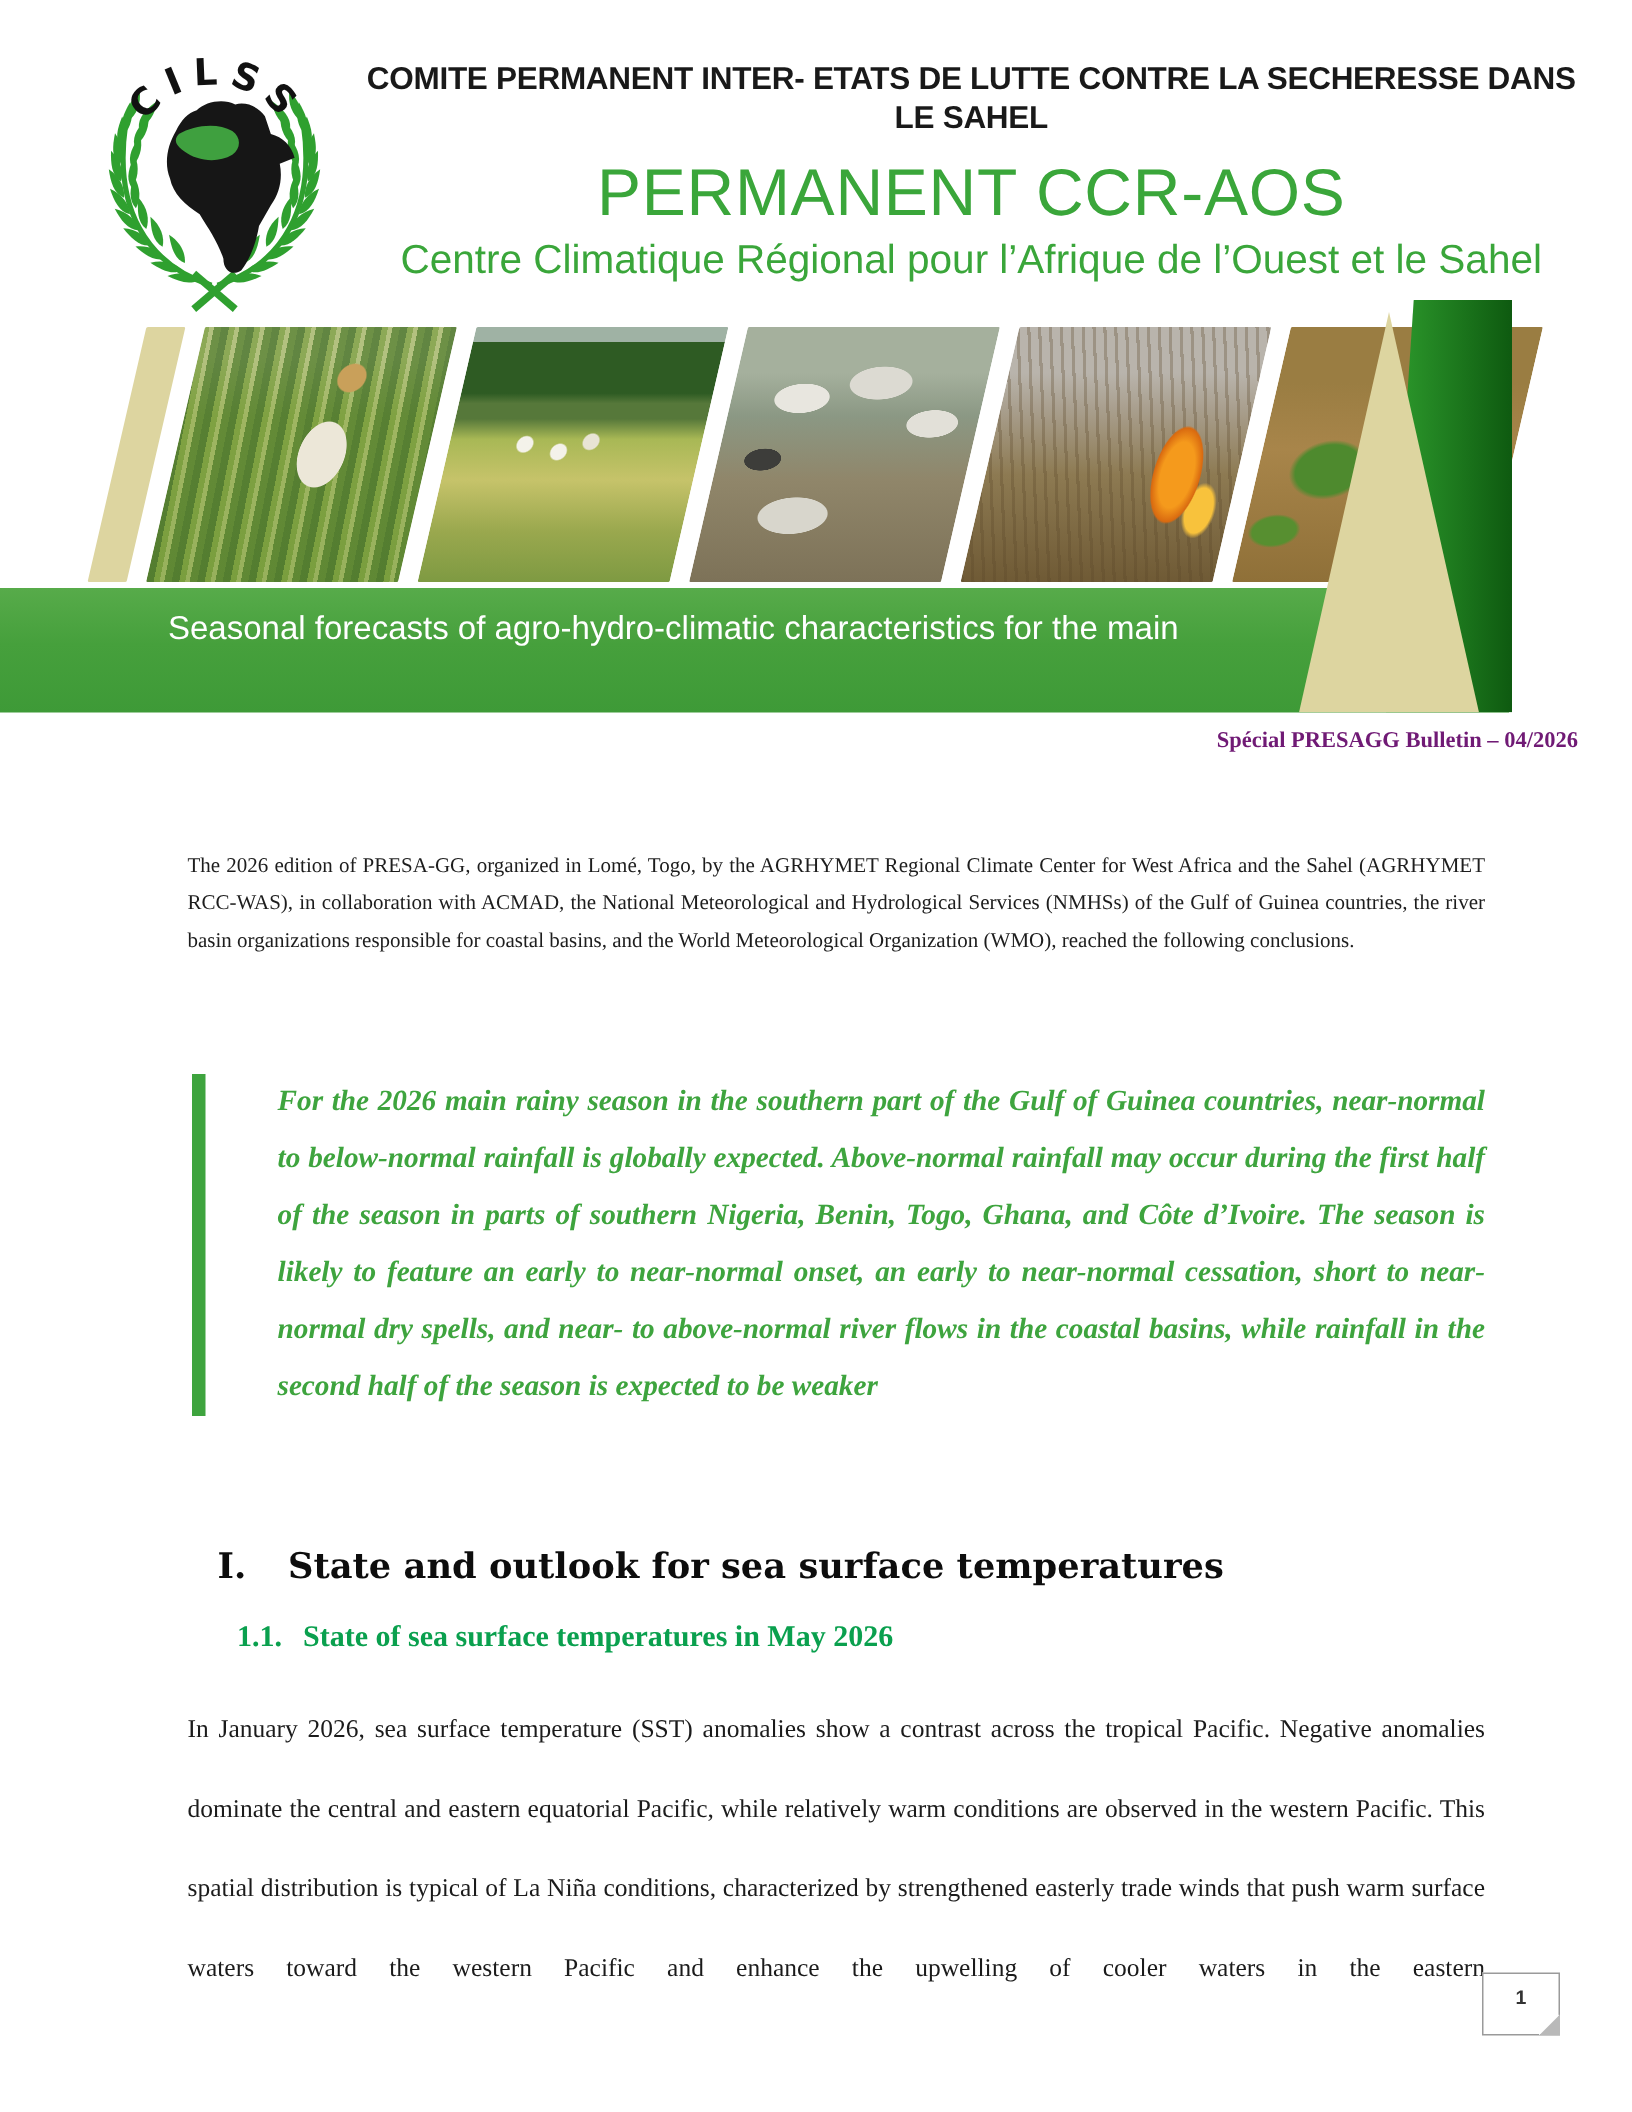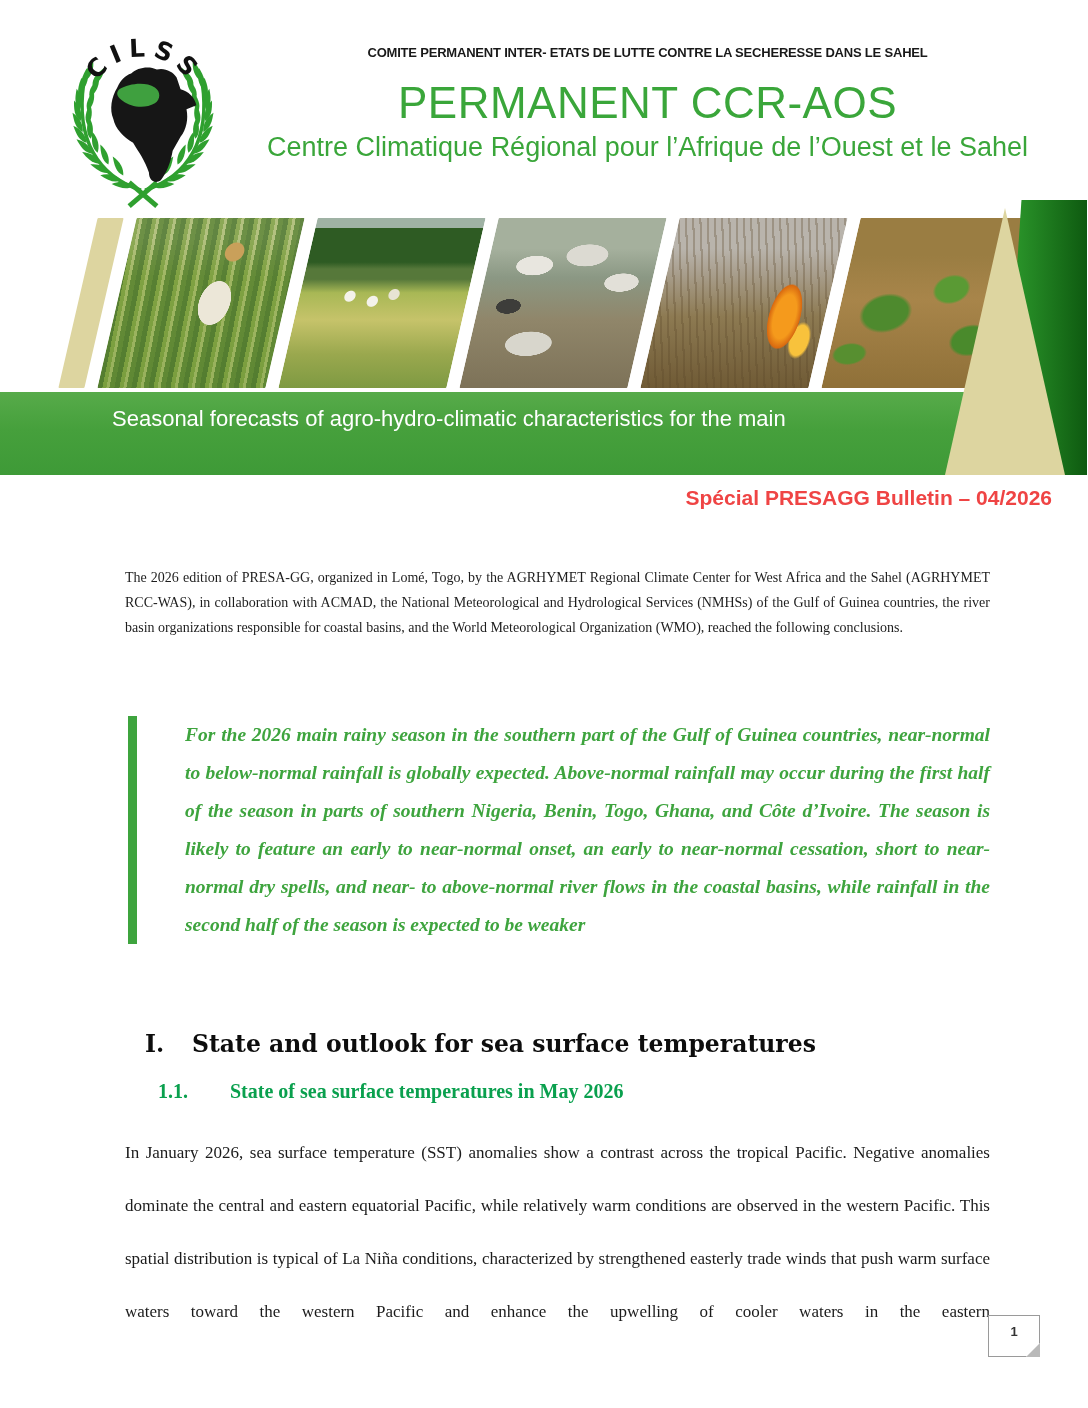--- a/index.html
+++ b/index.html
@@ -3,28 +3,28 @@
 <meta charset="utf-8">
 <style>
   html,body{margin:0;padding:0;background:#ffffff;}
   .page{position:relative;width:1088px;height:1408px;background:#ffffff;overflow:hidden;
         font-family:"Liberation Serif", serif;}
 
   
   .logo-wrap{position:absolute;left:52px;top:34px;width:182px;height:176px;}
   .header-text{position:absolute;left:240px;top:40px;width:815px;text-align:center;}
   .org-line{font-family:"Liberation Sans", sans-serif;font-weight:bold;color:#191919;
-            font-size:13px;line-height:26px;letter-spacing:-0.2px;}
+            font-size:21px;line-height:26px;letter-spacing:-0.2px;}
   .center-name{margin-top:12px;font-family:"Liberation Sans", sans-serif;color:#3aa63a;
                font-size:44px;line-height:50px;font-weight:400;letter-spacing:0.5px;}
   .center-sub{margin-top:4px;font-family:"Liberation Sans", sans-serif;color:#3aa63a;
               font-size:27px;font-weight:500;}
 
   
-  .banner{position:absolute;left:0;top:200px;width:1087px;height:275px;}
+  .banner{position:absolute;left:0;top:200px;width:1008px;height:275px;}
   .photo-strip{position:absolute;left:0;top:18px;width:1010px;height:170px;display:flex;
                padding-left:78px;box-sizing:border-box;}
   .slant{transform:skewX(-13deg);border-radius:1px;}
   .tan-stripe{width:26px;height:170px;background:#ddd5a0;margin-right:13px;flex:none;}
   .photo{width:168px;height:170px;margin-right:13px;flex:none;}
   .photo-harvest{background:
      radial-gradient(circle at 63% 20%, #c9a05a 0 9px, transparent 10px),
      radial-gradient(ellipse 26px 36px at 58% 50%, #ece7d8 0 60%, transparent 62%),
      repeating-linear-gradient(88deg, rgba(79,122,46,.85) 0 5px, rgba(125,162,63,.8) 5px 9px, rgba(169,191,106,.7) 9px 12px, rgba(93,135,51,.85) 12px 17px),
      linear-gradient(180deg,#c9c6b2 0 12%,#88a04e 35%,#6c8f3a 100%);}
@@ -56,33 +56,33 @@
   .banner-bar-text{padding:9px 0 0 112px;font-family:"Liberation Sans", sans-serif;
                    font-size:22px;line-height:35px;color:#ffffff;}
   .hl-yellow{color:#eae20a;}
   .banner-right-green{position:absolute;right:0;top:0;width:84px;height:275px;z-index:2;
                       background:linear-gradient(90deg,#2f9e2e,#0e5a10);
                       clip-path:polygon(22% 0, 100% 0, 100% 100%, 0 100%);}
   .banner-right-tan{position:absolute;right:22px;top:8px;width:120px;height:267px;z-index:3;
                     background:#ddd5a0;clip-path:polygon(50% 0, 100% 100%, 0 100%);}
 
   
-  .bulletin-ref{position:absolute;right:36px;top:486px;font-family:Liberation Sans, sans-serif;
-                font-weight:bold;font-size:21px;color:#ef4444;}
+  .bulletin-ref{position:absolute;right:36px;top:486px;font-family:Liberation Serif, serif;
+                font-weight:bold;font-size:15px;color:#701a75;}
   .intro{position:absolute;left:125px;top:565px;width:865px;font-size:14px;line-height:25px;
          color:#1d1d1d;text-align:justify;}
   .quote{position:absolute;left:128px;top:716px;width:862px;box-sizing:border-box;
          border-left:9px solid #3ea43e;padding-left:48px;
          font-weight:bold;font-style:italic;font-size:19.5px;line-height:38px;
          color:#3ea43e;text-align:justify;}
   .sec-heading{position:absolute;left:145px;top:1030px;display:flex;
                font-family:"DejaVu Serif", serif;font-weight:bold;font-size:23.5px;color:#0d0d0d;}
   .sec-num{width:47px;flex:none;}
   .sub-heading{position:absolute;left:158px;top:1080px;display:flex;
-               font-family:"Liberation Serif", serif;font-weight:bold;font-size:20px;color:#0aa04e;gap:28px;}
+               font-family:"Liberation Serif", serif;font-weight:bold;font-size:20px;color:#0aa04e;}
   .sub-num{margin-right:14px;}
   .body-para{position:absolute;left:125px;top:1126px;width:865px;font-size:17px;
              line-height:53px;color:#1b1b1b;text-align:justify;text-align-last:justify;}
 
   
   .page-badge{position:absolute;left:988px;top:1315px;width:50px;height:40px;background:#ffffff;
               border:1px solid #9a9a9a;}
   .page-num{position:absolute;left:0;top:8px;width:100%;text-align:center;
             font-family:"Liberation Sans", sans-serif;font-size:13px;font-weight:bold;color:#333;}
   .fold{position:absolute;right:-1px;bottom:-1px;width:14px;height:14px;

